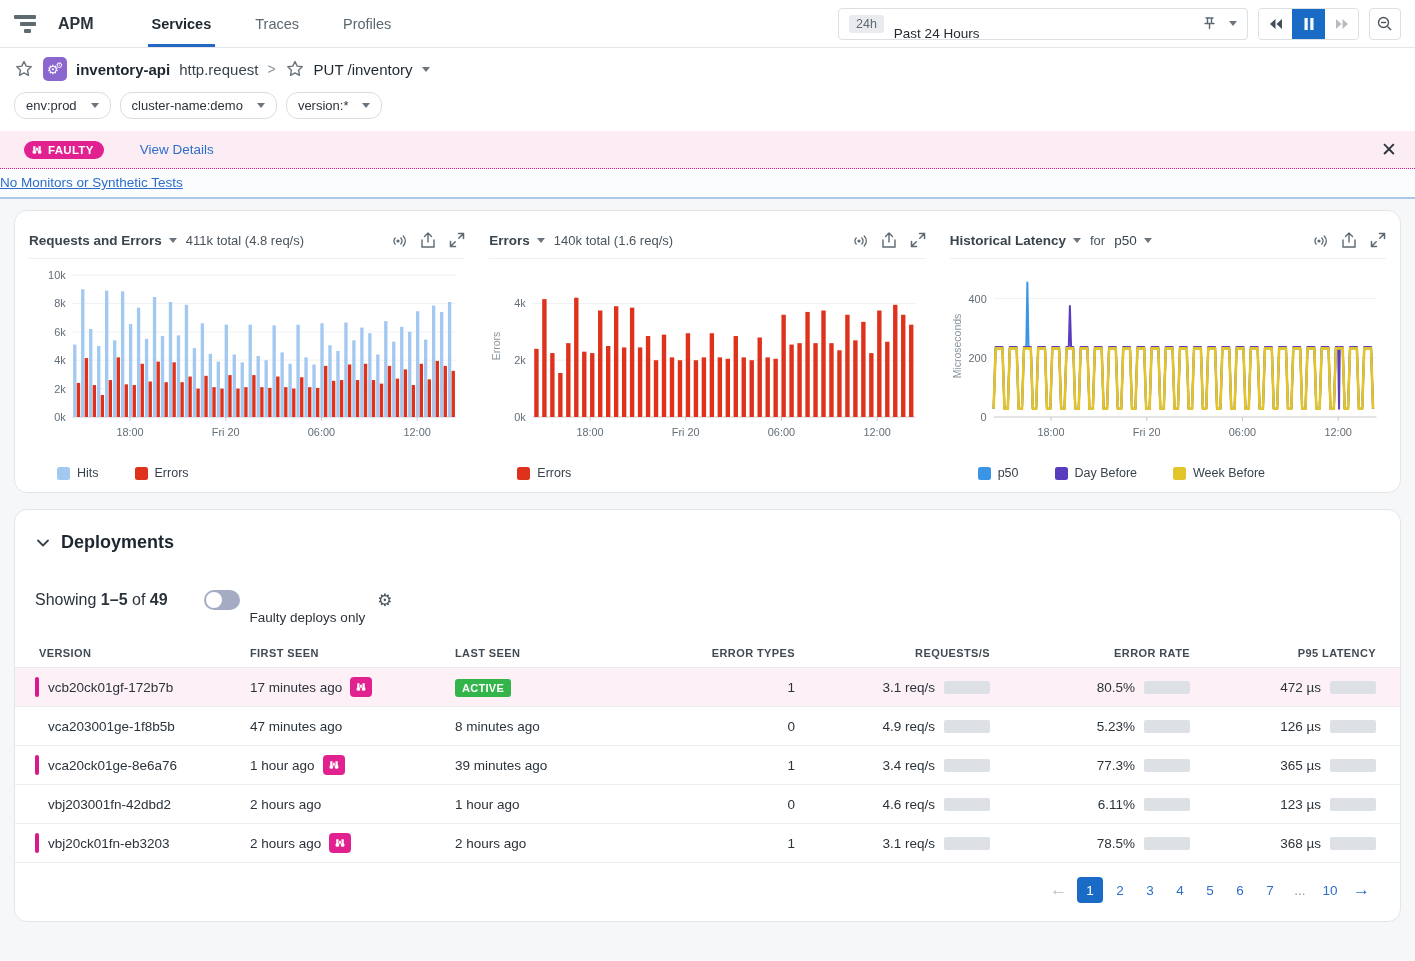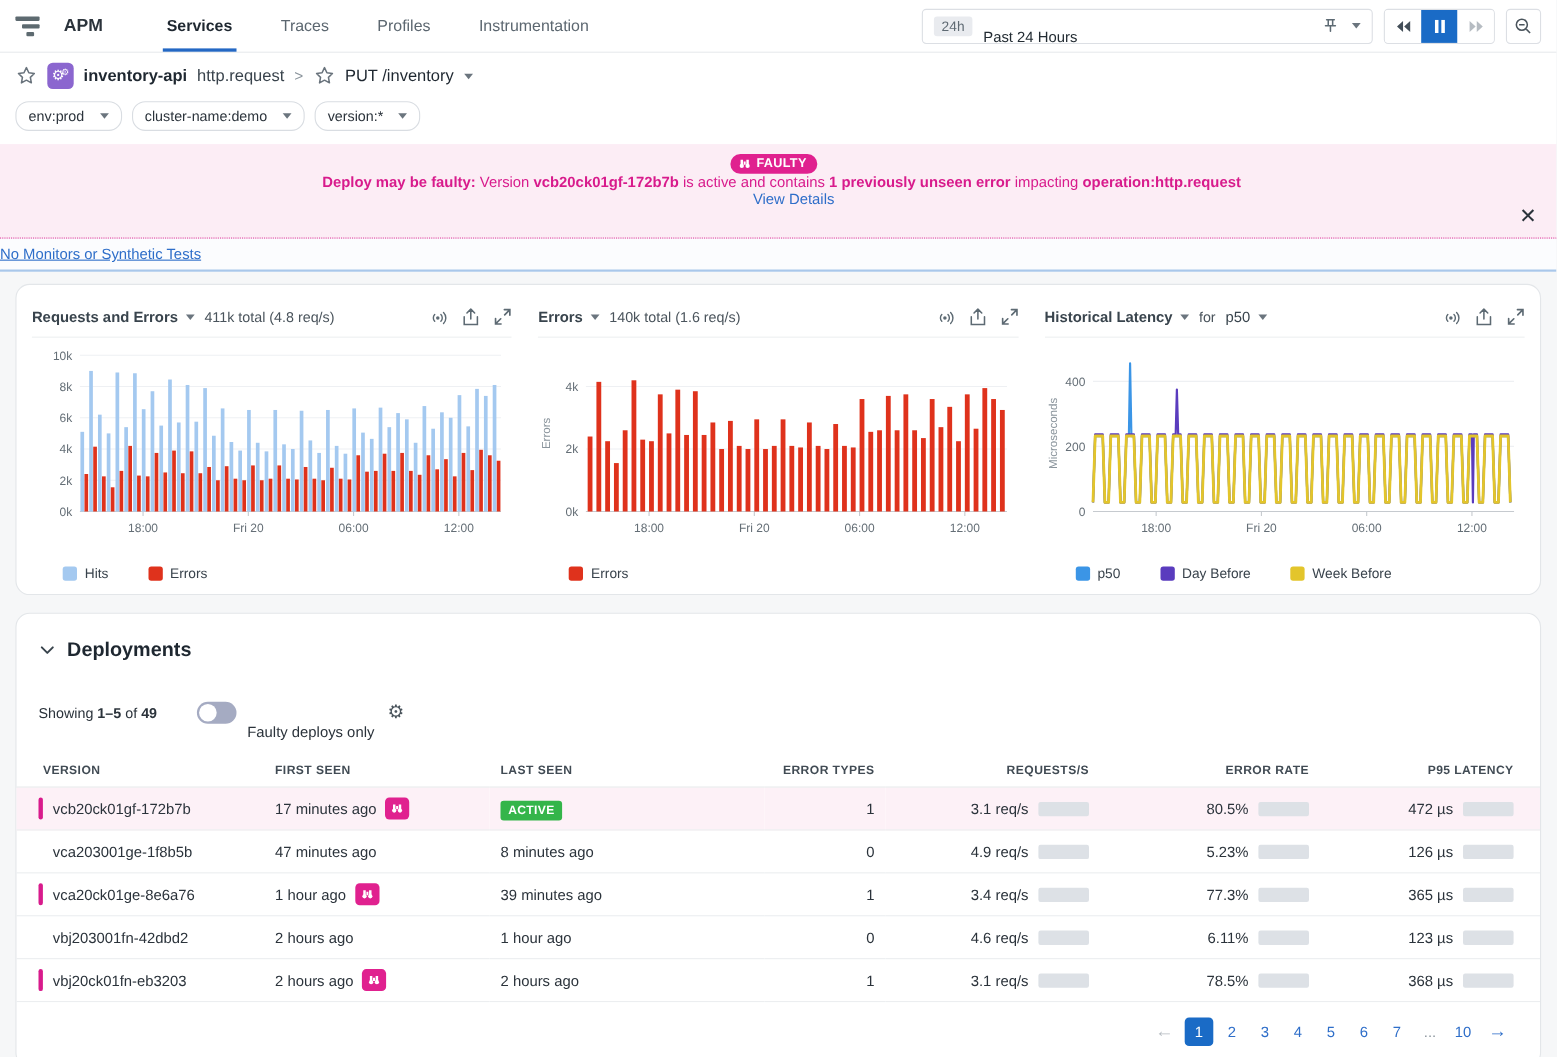--- a/index.html
+++ b/index.html
@@ -34,21 +34,21 @@
   .op-name { font-size:15px; color:#39434c; }
   .crumb-sep { color:#8a949c; font-size:14px; }
   .res-name { font-size:15px; color:#1e2730; }
   .caret { width:0; height:0; border-left:4.5px solid transparent; border-right:4.5px solid transparent; border-top:5px solid #6b757e; display:inline-block; }
 
   
   .filterrow { background:#fff; display:flex; gap:9px; padding:2px 14px 12px; }
   .pill { display:flex; align-items:center; gap:14px; border:1px solid #d9dde2; border-radius:12px; padding:5px 11px; font-size:13px; color:#2b333b; background:#fff; cursor:pointer; }
 
   
-  .banner { background:#fcedf5; display:flex; align-items:center; padding:9px 18px 9px 24px; border-bottom:1px dotted #d81b8c;flex-direction:column; }
+  .banner { background:#fcedf5; display:flex; align-items:center; padding:9px 18px 9px 24px; border-bottom:1px dotted #d81b8c; }
   .faulty-badge { background:#e0218f; color:#fff; font-weight:bold; font-size:11.5px; border-radius:10px; padding:3px 10px 3px 7px; display:flex; align-items:center; gap:5px; margin-right:14px; letter-spacing:.3px; }
   .banner-text { color:#d81b8c; font-size:13.5px; }
   .banner-text b { font-weight:bold; }
   .view-details { color:#2e6ec9; font-size:13.5px; margin-left:22px; cursor:pointer; }
   .banner-close { margin-left:auto; font-size:19px; color:#2b333b; cursor:pointer; line-height:1; font-weight:300; }
 
   
   .monitorsbar { background:#fbfcfe; text-align:left; padding:6px 0 7px; color:#2e6ec9; font-size:13.5px; border-bottom:2px solid #a9c7ea; cursor:pointer;text-decoration:underline; }
 
   
@@ -65,21 +65,21 @@
   .legend-item { display:flex; align-items:center; gap:7px; font-size:12.5px; color:#39434c; }
   .swatch { width:13px; height:13px; border-radius:2.5px; display:inline-block; }
   .tick { font-size:11px; fill:#646e76; font-family:"Liberation Sans",sans-serif; }
   .ylab { fill:#8a949c; font-size:10.5px; }
 
   
   .dep-card { padding:14px 0 12px; }
   .dep-head { display:flex; align-items:center; gap:10px; padding:8px 20px 2px; }
   .dep-title { font-size:18px; font-weight:bold; color:#1e2730; }
   .dep-sub { display:flex; align-items:center; padding:20px 20px 14px; }
-  .showing { font-size:13px; color:#2b333b; }
+  .showing { font-size:16px; color:#2b333b; }
   .toggle { width:36px; height:20px; border-radius:10px; background:#a5abc2; position:relative; margin:0 10px 0 36px; cursor:pointer; }
   .toggle .knob { position:absolute; top:2px; left:2px; width:16px; height:16px; border-radius:50%; background:#fff; }
   .toggle-label { font-size:13.5px; color:#2b333b;margin-top:35px; }
   .searchbox { margin-left:auto; width:280px; height:32px; border:1px solid #dcdfe4; border-radius:4px; display:flex; align-items:center; padding:0 10px; gap:8px; background:#fff; }
   .searchbox input { border:none; outline:none; flex:1; font-size:13.5px; font-family:inherit; color:#2b333b; background:transparent; }
   .searchbox input::placeholder { color:#8a949c; }
   .gear-btn { font-size:17px; color:#4a545c; margin:0 20px 0 12px; cursor:pointer; }
 
   table.dep { width:100%; border-collapse:collapse; }
   table.dep th { font-size:11px; letter-spacing:.4px; color:#414b54; font-weight:bold; text-align:left; padding:8px 10px; border-bottom:1px solid #e8eaec; }
@@ -110,21 +110,20 @@
   <div class="menu-ico">
       <i></i>
       <i></i>
       <i></i>
     </div>
   <div class="brand">APM</div>
   <div class="tabs">
     <div class="tab active">Services</div>
     <div class="tab">Traces</div>
     <div class="tab">Profiles</div>
-    <div class="tab">Instrumentation</div>
   </div>
   <div class="topnav-right">
     <div class="timepicker">
       <span class="range-badge">24h</span>
       <span class="range-label">Past 24 Hours</span>
       <svg width="15" height="15" viewBox="0 0 15 15" style="margin-right:12px">
           <path d="M4 2h7M5.5 2v5M9.5 2v5M3 7.5h9M7.5 7.5v5" stroke="#5d6a73" stroke-width="1.4" fill="none" stroke-linecap="round"></path>
         </svg>
       <span class="caret"></span>
     </div>
@@ -190,29 +189,20 @@
 </div>
 
 <div class="banner">
   <span class="faulty-badge">
     <svg width="12" height="12" viewBox="0 0 16 16">
         <path d="M3 3h3v6H3zM10 3h3v6h-3zM6.8 5h2.4v4H6.8z" fill="#fff"></path>
         <circle cx="4.5" cy="10.5" r="2.6" fill="#fff"></circle>
         <circle cx="11.5" cy="10.5" r="2.6" fill="#fff"></circle>
       </svg>
     <span>FAULTY</span>
-  </span>
-  <span class="banner-text">
-    <b>Deploy may be faulty:</b>
-    <span>Version</span>
-    <b>vcb20ck01gf-172b7b</b>
-    <span>is active and contains</span>
-    <b>1 previously unseen error</b>
-    <span>impacting</span>
-    <b>operation:http.request</b>
   </span>
   <span class="view-details">View Details</span>
   <span class="banner-close">✕</span>
 </div>
 
 <div class="monitorsbar">No Monitors or Synthetic Tests</div>
 
 <div class="page">
 
   <div class="card charts-card">

